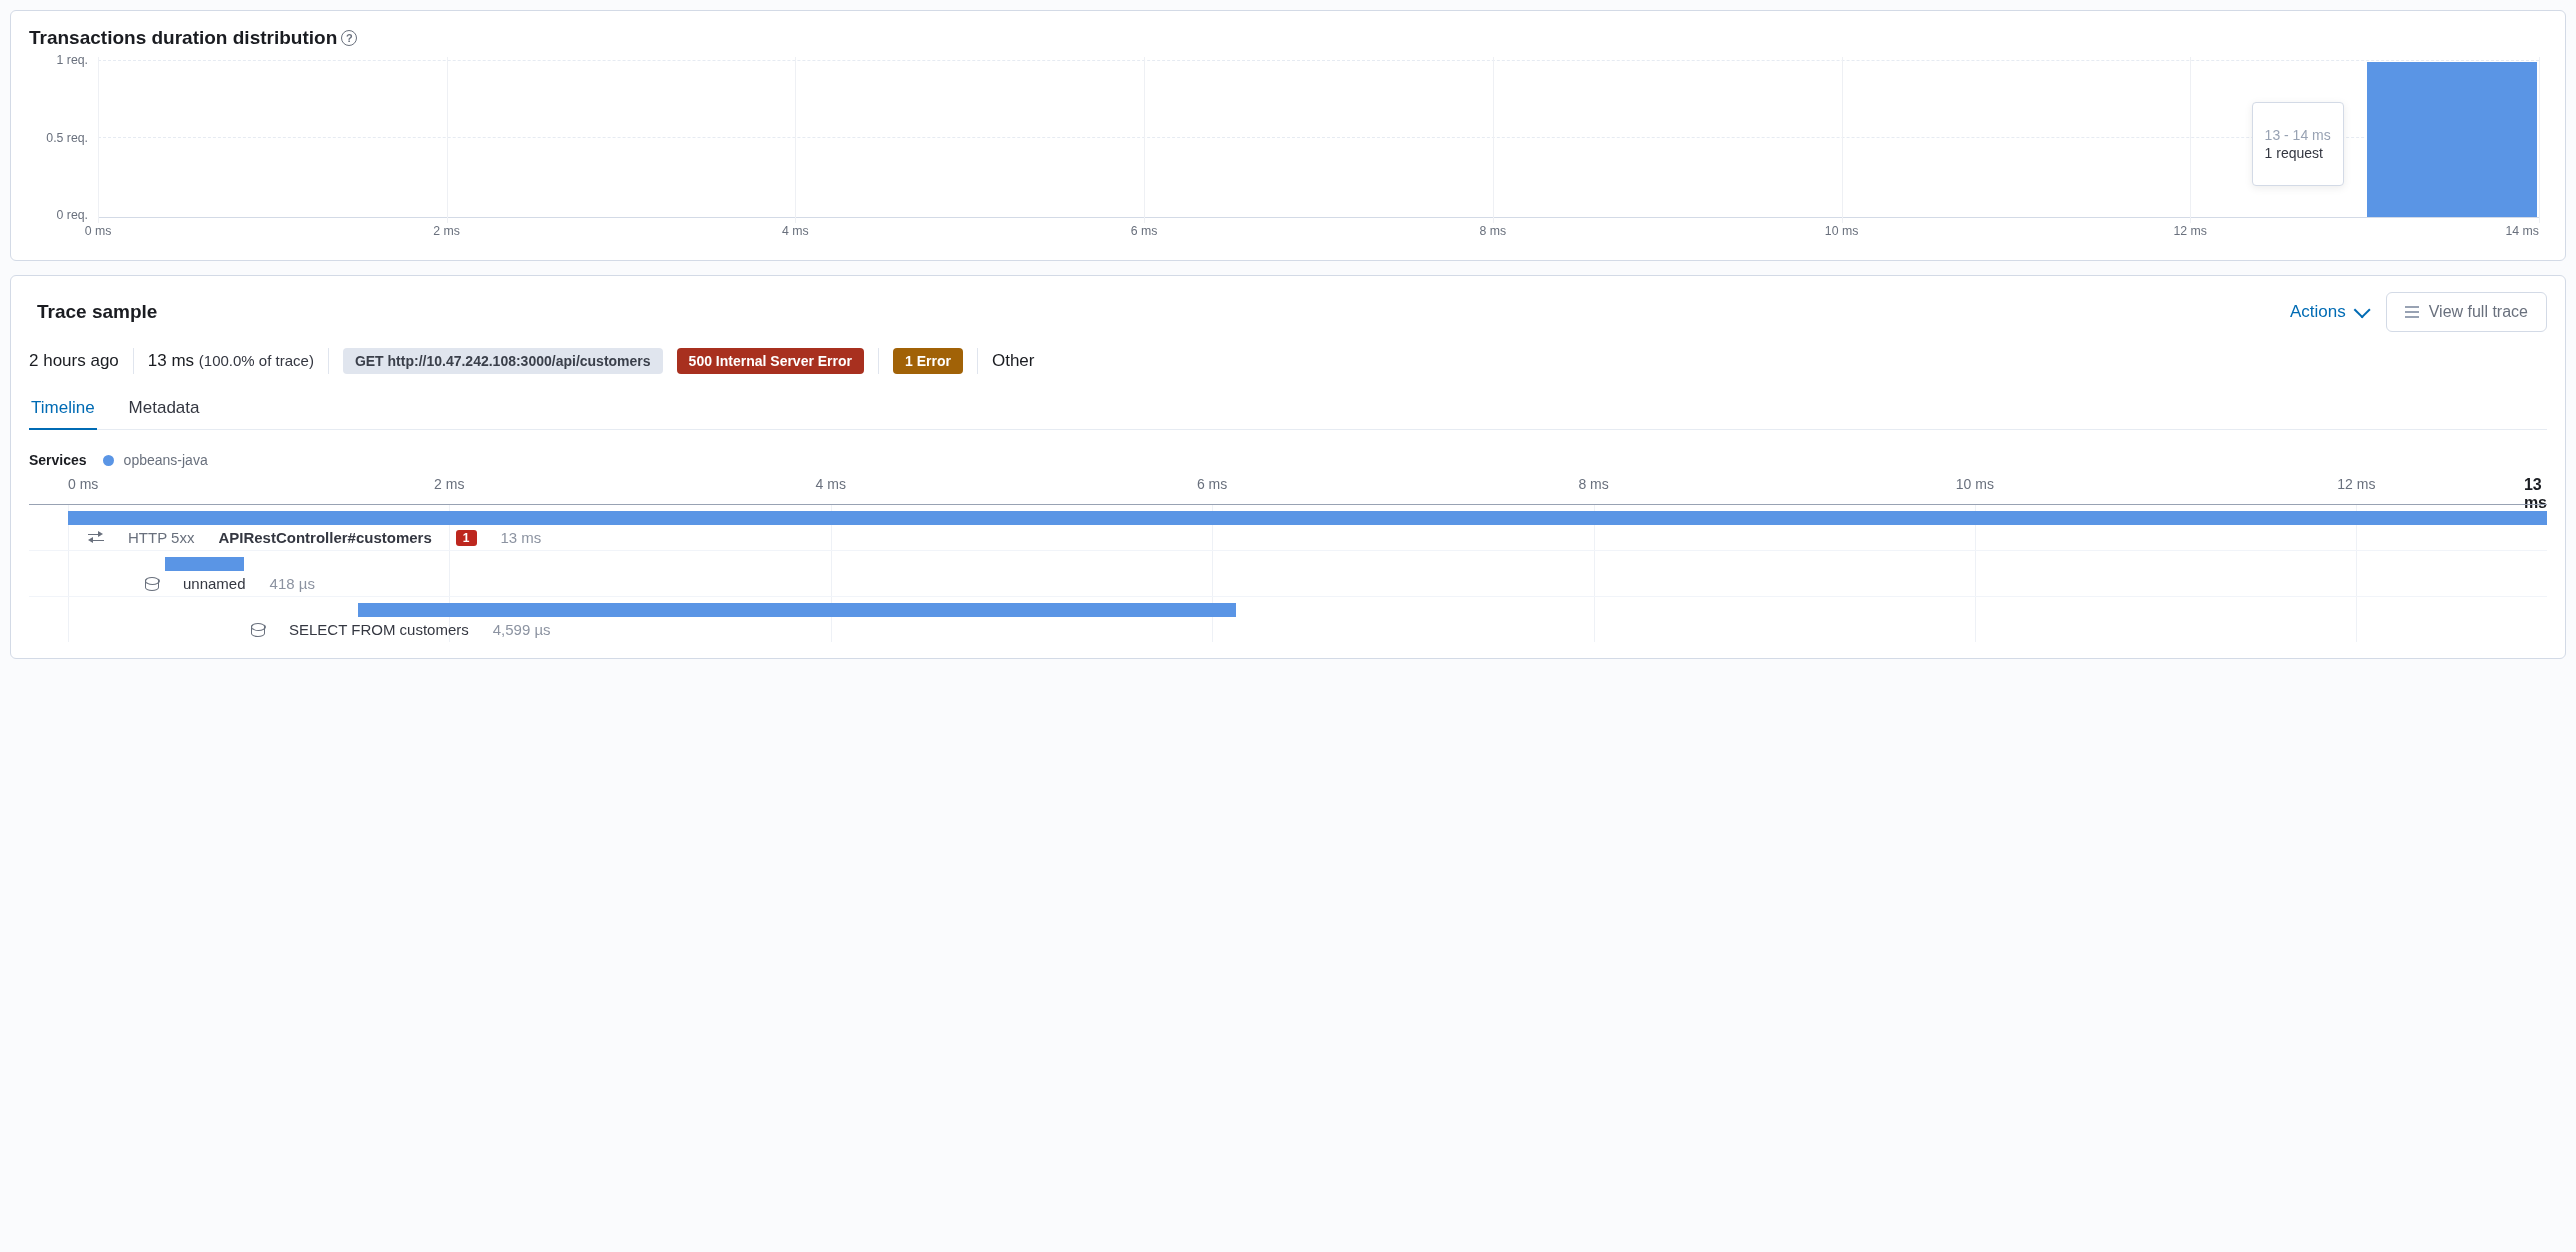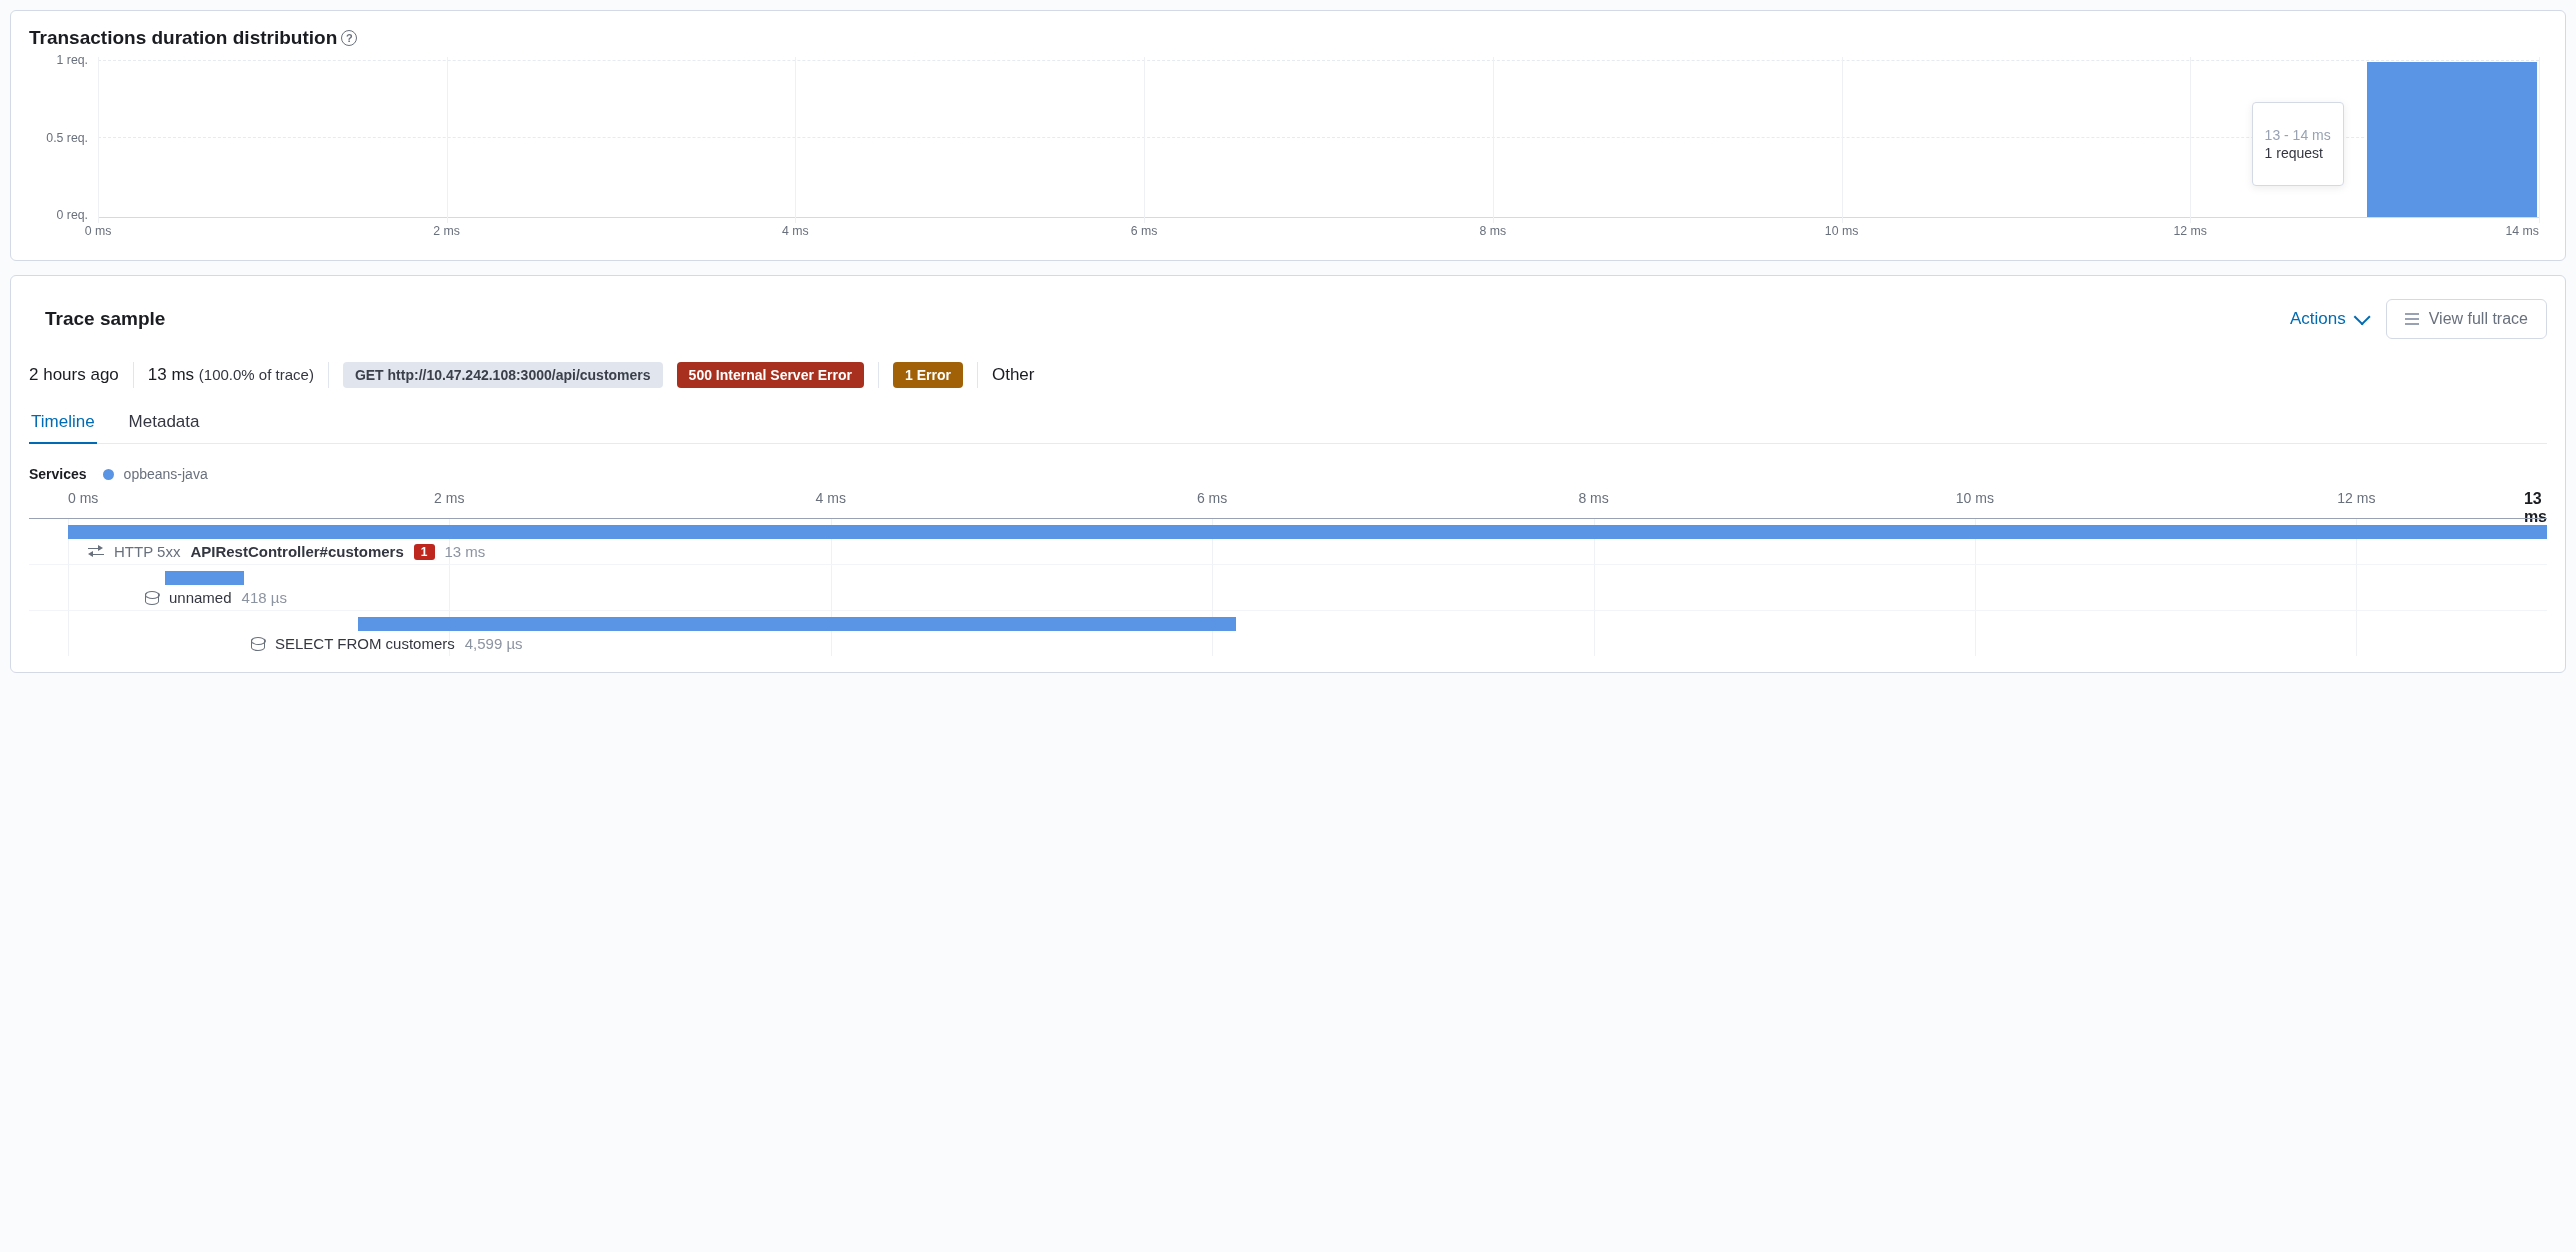--- a/index.html
+++ b/index.html
@@ -244,21 +244,21 @@
     margin-bottom: 4px;
   }
   .span-bar {
     position: absolute;
     top: 0; bottom: 0;
     background: #5a95e5;
   }
   .span-label-row {
     display: flex;
     align-items: center;
-    gap: 10px;
+    gap: 24px;
     font-size: 15px;
     color: #343741;
   }
   .span-label-row .dur { color: #8c93a1; }
   .db-icon {
     width: 14px; height: 14px;
     border: 1.5px solid #69707d;
     border-radius: 50% / 25%;
     position: relative;
     display: inline-block;
@@ -329,21 +329,21 @@
       <span class="xtick" style="left:57.142%">8 ms</span>
       <span class="xtick" style="left:71.428%">10 ms</span>
       <span class="xtick" style="left:85.714%">12 ms</span>
       <span class="xtick last" style="left:100%">14 ms</span>
     </div>
   </div>
 </div>
 
 <div class="panel">
   <div class="trace-header-row">
-    <h2 class="panel-title" style="margin:16px">Trace sample</h2>
+    <h2 class="panel-title" style="margin:8px">Trace sample</h2>
     <div class="trace-actions">
       <span class="actions-link">
         <span>Actions</span>
         <span class="chevron-down"></span>
       </span>
       <button class="btn-outline">
         <span class="list-icon"></span>
         <span>View full trace</span>
       </button>
     </div>

